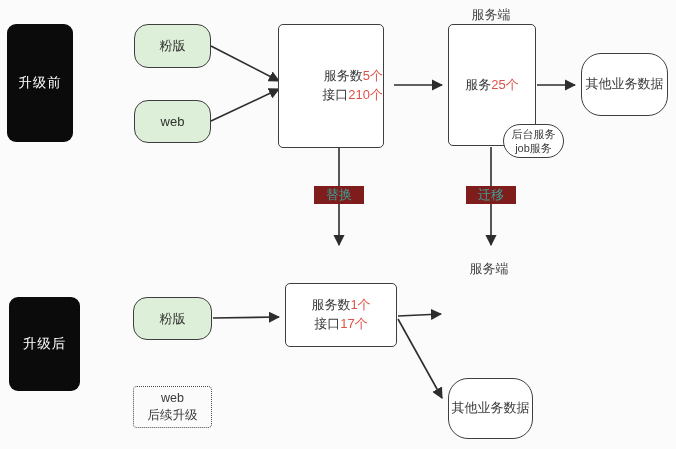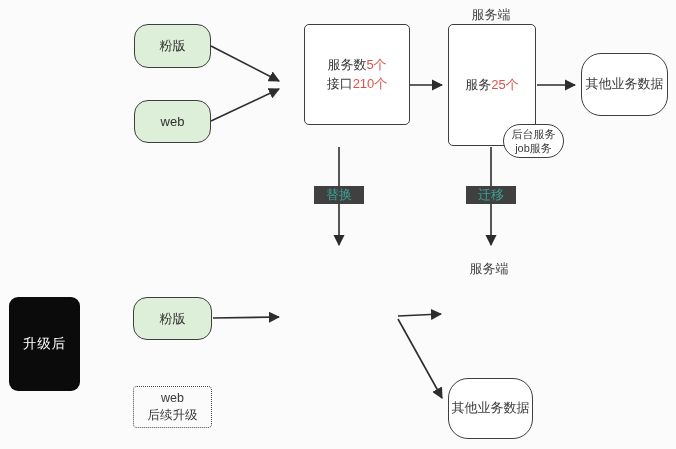--- a/index.html
+++ b/index.html
@@ -52,21 +52,21 @@
     display:flex;flex-direction:column;align-items:center;justify-content:center;
     font-size:12.5px;color:#3a3a3a;line-height:1.35;
   }
   .diagram-label{
     font-size:13px;color:#454545;
     text-align:center;z-index:2;
   }
   .red{color:#df5146;}
   .transition-label{
     font-size:13px;color:#3aa296;
-    background:#404040;
+    background:#7f1d1d;
     padding:0 3px;
     text-align:center;
     z-index:3;
   }
 </style>
 </head>
 <body>
 
 <div class="canvas">
 
@@ -82,31 +82,34 @@
       <path d="M394,85 L442,85" marker-end="url(#ah)"></path>
       <path d="M537,85 L575,85" marker-end="url(#ah)"></path>
       <path d="M339,147 L339,245" marker-end="url(#ah)"></path>
       <path d="M491,147 L491,245" marker-end="url(#ah)"></path>
       <path d="M213,318 L279,317" marker-end="url(#ah)"></path>
       <path d="M398,316 L441,314" marker-end="url(#ah)"></path>
       <path d="M398,319 L442,398" marker-end="url(#ah)"></path>
     </g>
   </svg>
 
+  <div class="abs node stage-box" style="left:7px;top:24px;width:66px;height:118px;">
+    <span>升级前</span>
+  </div>
 
   <div class="abs node client-box" style="left:134px;top:24px;width:77px;height:44px;">
     <span>粉版</span>
   </div>
 
   <div class="abs node client-box" style="left:134px;top:100px;width:77px;height:43px;">
     <span>web</span>
   </div>
 
 
-  <div class="abs node proc-box" style="left:304px;top:24px;width:106px;height:101px;">
+  <div class="abs node proc-box" style="left:278px;top:24px;width:106px;height:124px;align-items:flex-end;">
     <div>
       <span>服务数</span><span class="red">5个</span>
     </div>
     <div>
       <span>接口</span><span class="red">210个</span>
     </div>
   </div>
 
   <div class="abs diagram-label" style="left:431px;top:6px;width:120px;">服务端</div>
 
@@ -136,20 +139,28 @@
   <div class="abs node client-box" style="left:133px;top:297px;width:79px;height:43px;">
     <span>粉版</span>
   </div>
 
   <div class="abs node dotted-box" style="left:133px;top:386px;width:79px;height:42px;">
     <div>web</div>
     <div>后续升级</div>
   </div>
 
 
+  <div class="abs node proc-box" style="left:285px;top:283px;width:112px;height:64px;">
+    <div>
+      <span>服务数</span><span class="red">1个</span>
+    </div>
+    <div>
+      <span>接口</span><span class="red">17个</span>
+    </div>
+  </div>
 
   <div class="abs diagram-label" style="left:429px;top:260px;width:120px;">服务端</div>
 
 
   <div class="abs node proc-box round" style="left:448px;top:378px;width:85px;height:61px;">
     <span>其他业务数据</span>
   </div>
 
 </div>
 

